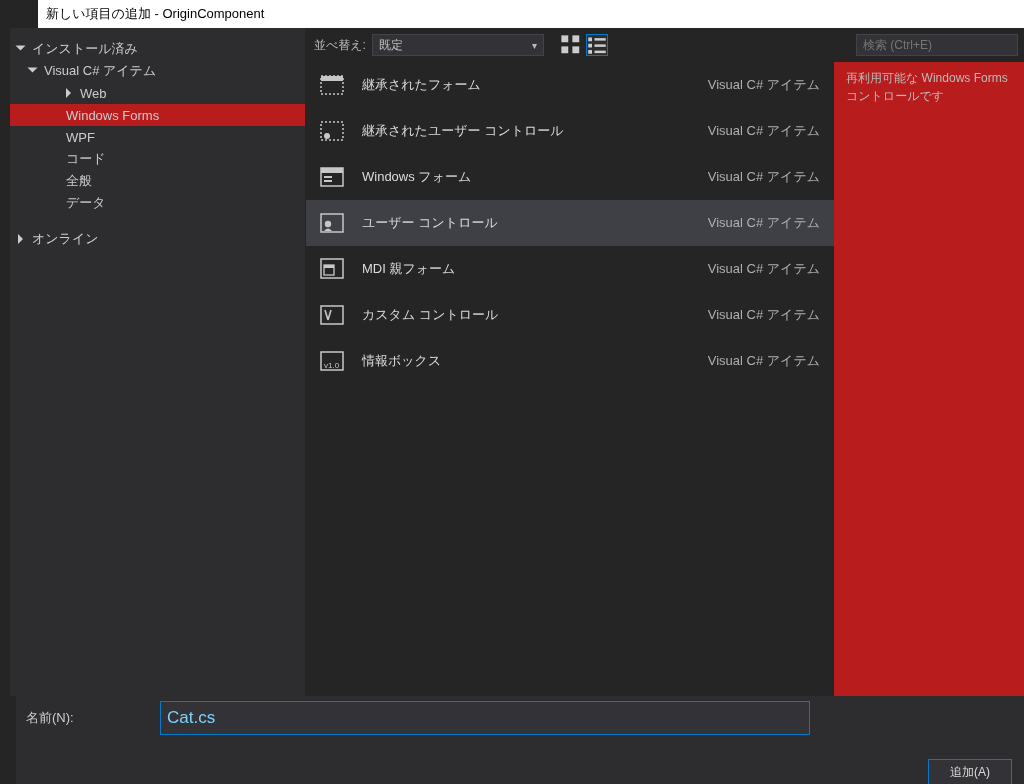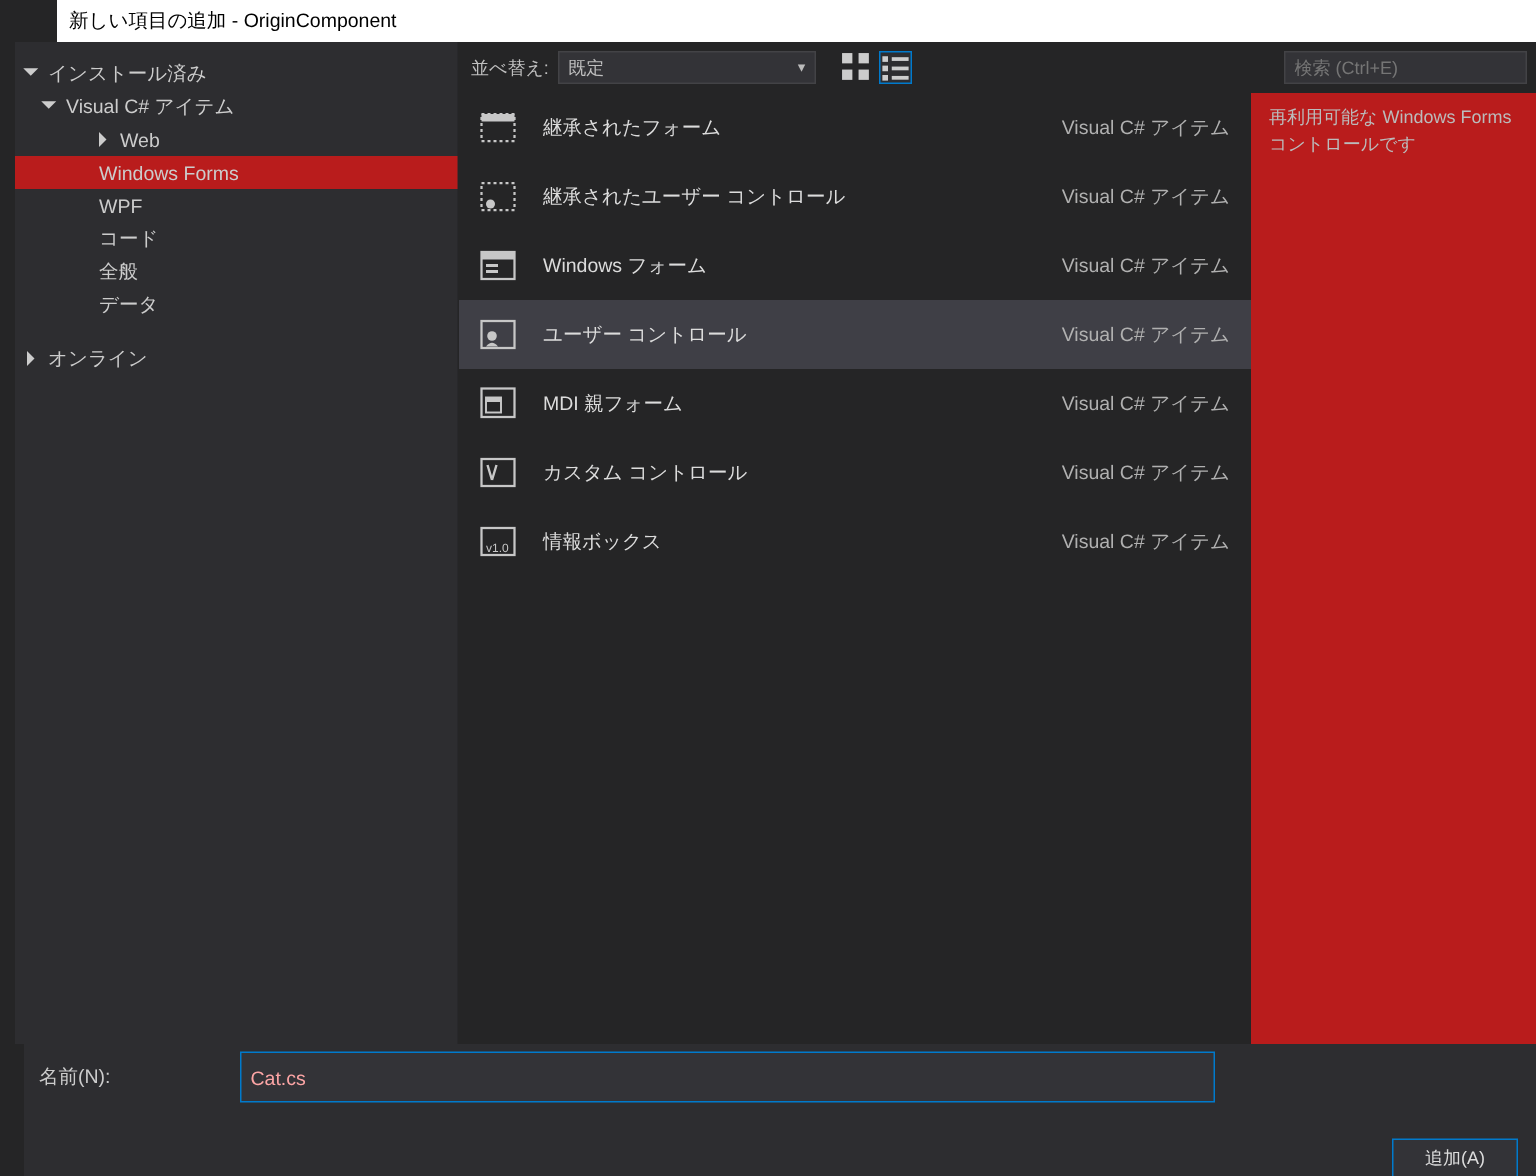--- a/index.html
+++ b/index.html
@@ -36,21 +36,21 @@
   .detailpane .det-type-line { margin-bottom: 10px; }
   .detailpane .det-kind-label { color: #bbb; margin-right: 4px; font-weight: bold; }
   .detailpane .det-desc { color: #bbb; line-height: 1.5; }
 
   .searchbar { position: absolute; top: 28px; right: 0; width: 190px; height: 34px; display: flex; align-items: center; background: #252526; }
   .searchinput { width: 100%; height: 22px; background: #333337; border: 1px solid #434346; color: #aaa; font-size: 12px; padding: 0 6px; margin-left: 22px; margin-right: 6px; }
 
   .bottombar { position: absolute; left: 16px; right: 0; bottom: 0; height: 88px; background: #2d2d30; display: flex; flex-direction: column; }
   .namerow { display: flex; align-items: center; height: 44px; padding: 0 10px; gap: 14px; }
   .namelabel { color: #ccc; font-size: 13px; width: 120px; }
-  .nameinput { width: 650px; height: 22px; background: #333337; border: 1px solid #007acc; color: #fca5a5; font-size: 13px; padding: 16px 6px; }
+  .nameinput { width: 650px; height: 22px; background: #333337; border: 1px solid #007acc; color: #7dd3fc; font-size: 17px; padding: 16px 6px; }
   .btnrow { display: flex; justify-content: flex-end; align-items: center; height: 44px; padding: 0 12px; gap: 12px; }
   .btn { min-width: 84px; height: 26px; background: #333337; border: 1px solid #555; color: #ddd; font-size: 12px; display: flex; align-items: center; justify-content: center; margin-top: 20px; }
   .btn.primary { border: 1px solid #007acc; }
 </style>
 </head>
 <body>
 
 <div class="titlebar">
   <span>新しい項目の追加 - OriginComponent</span>
 </div>

